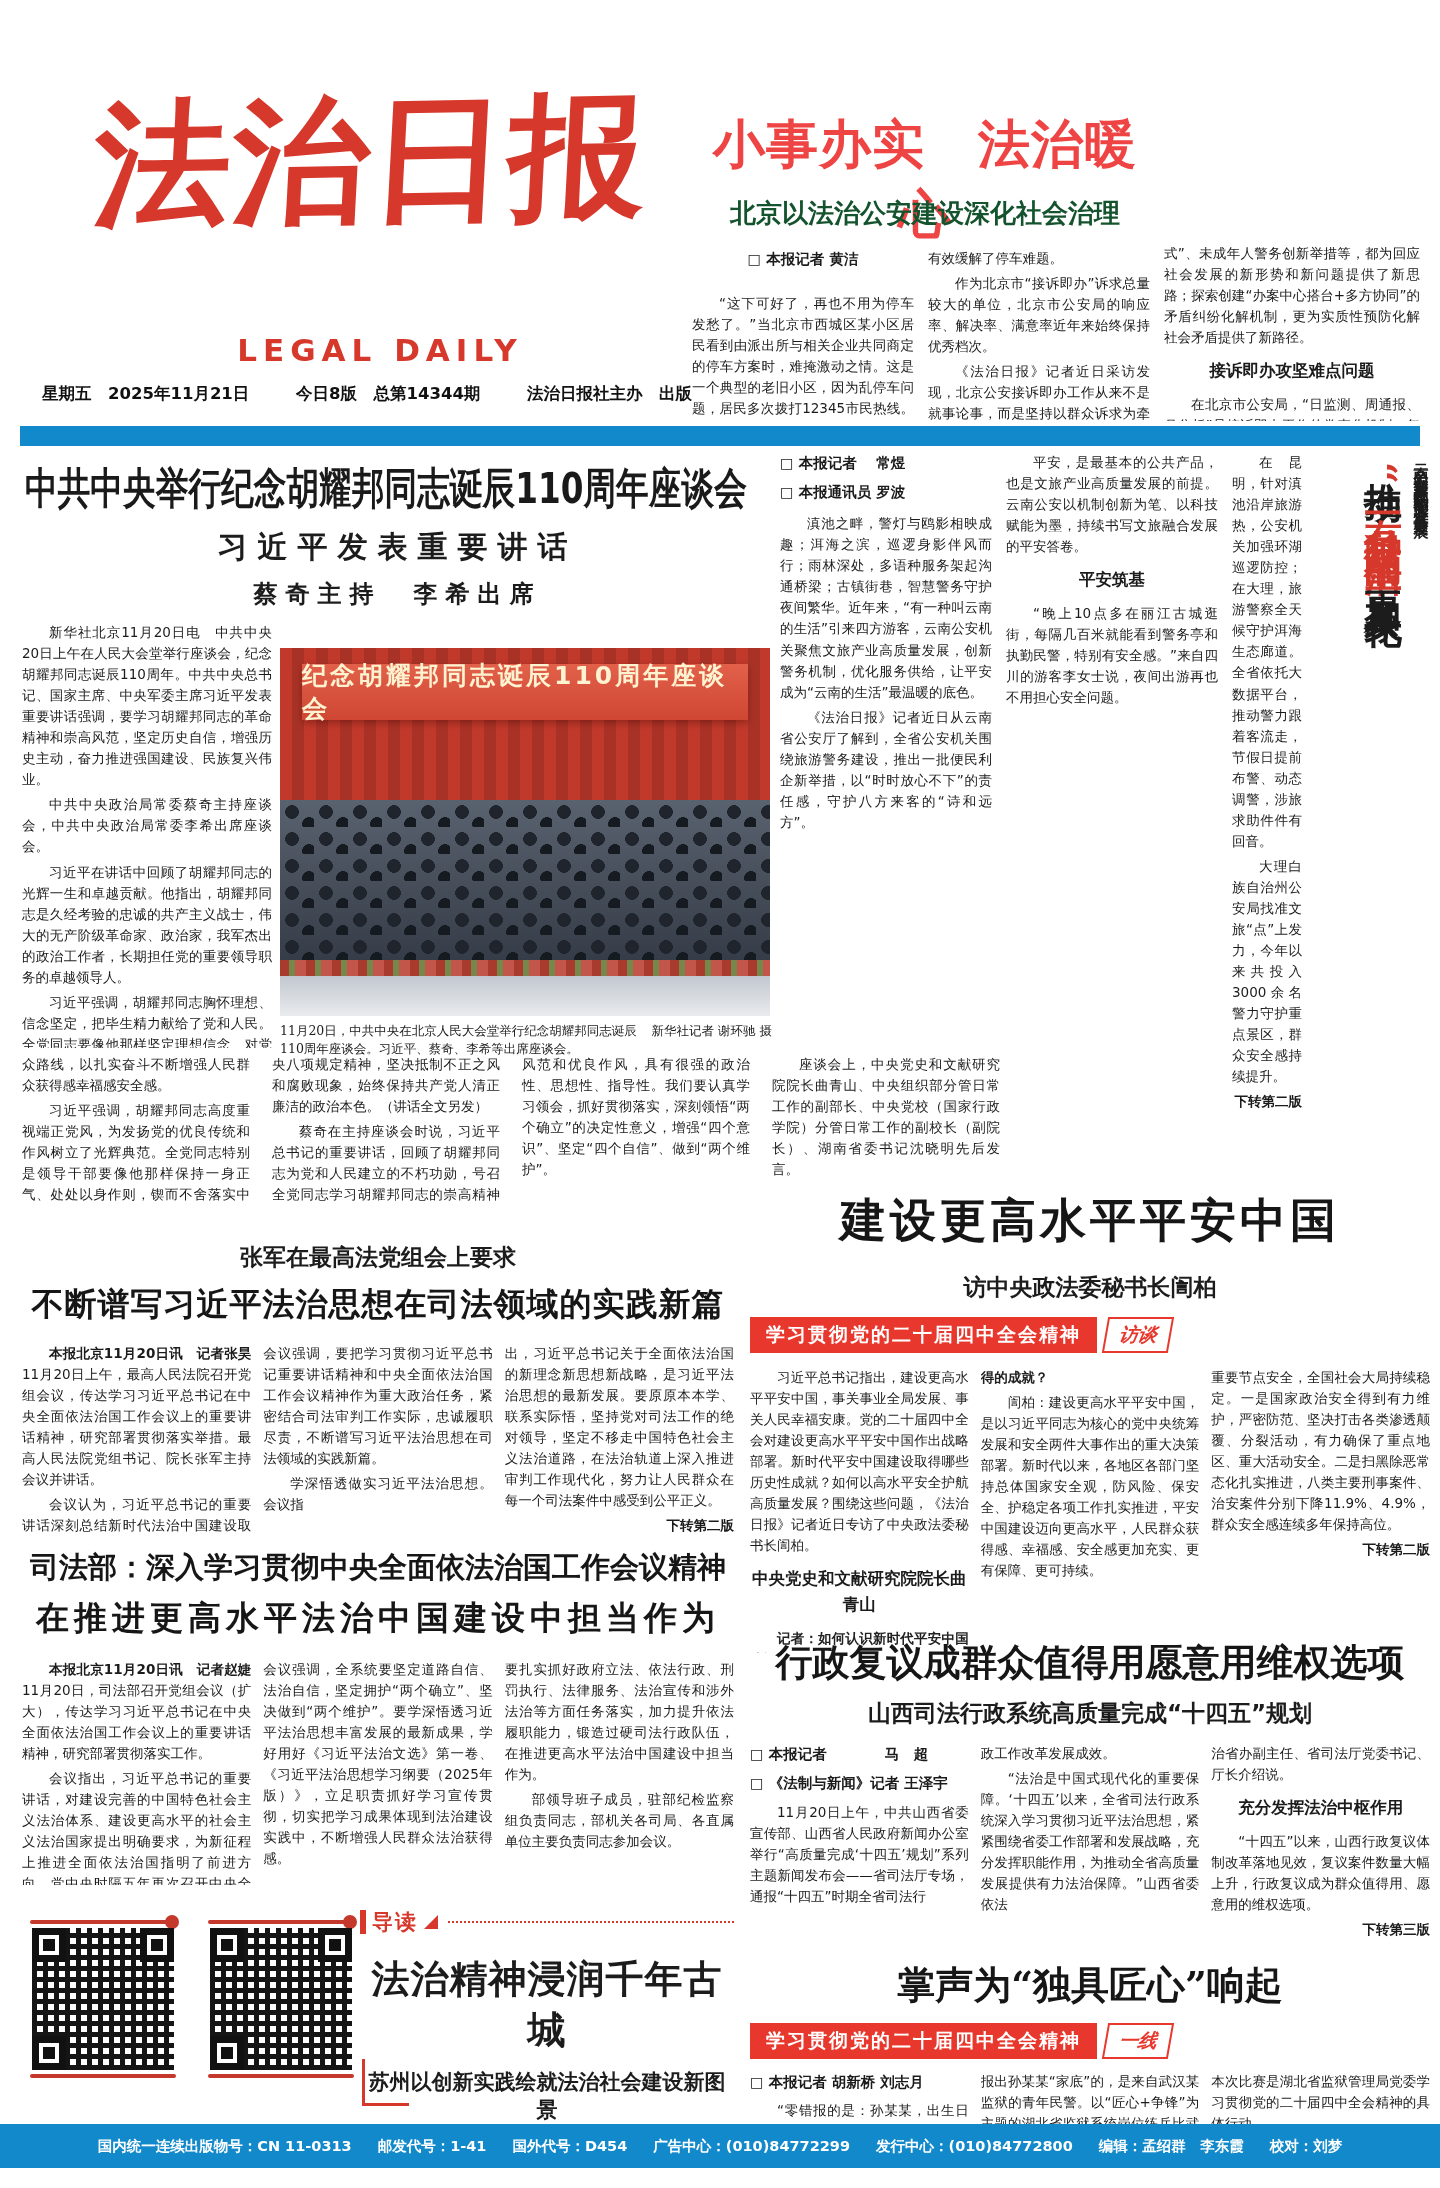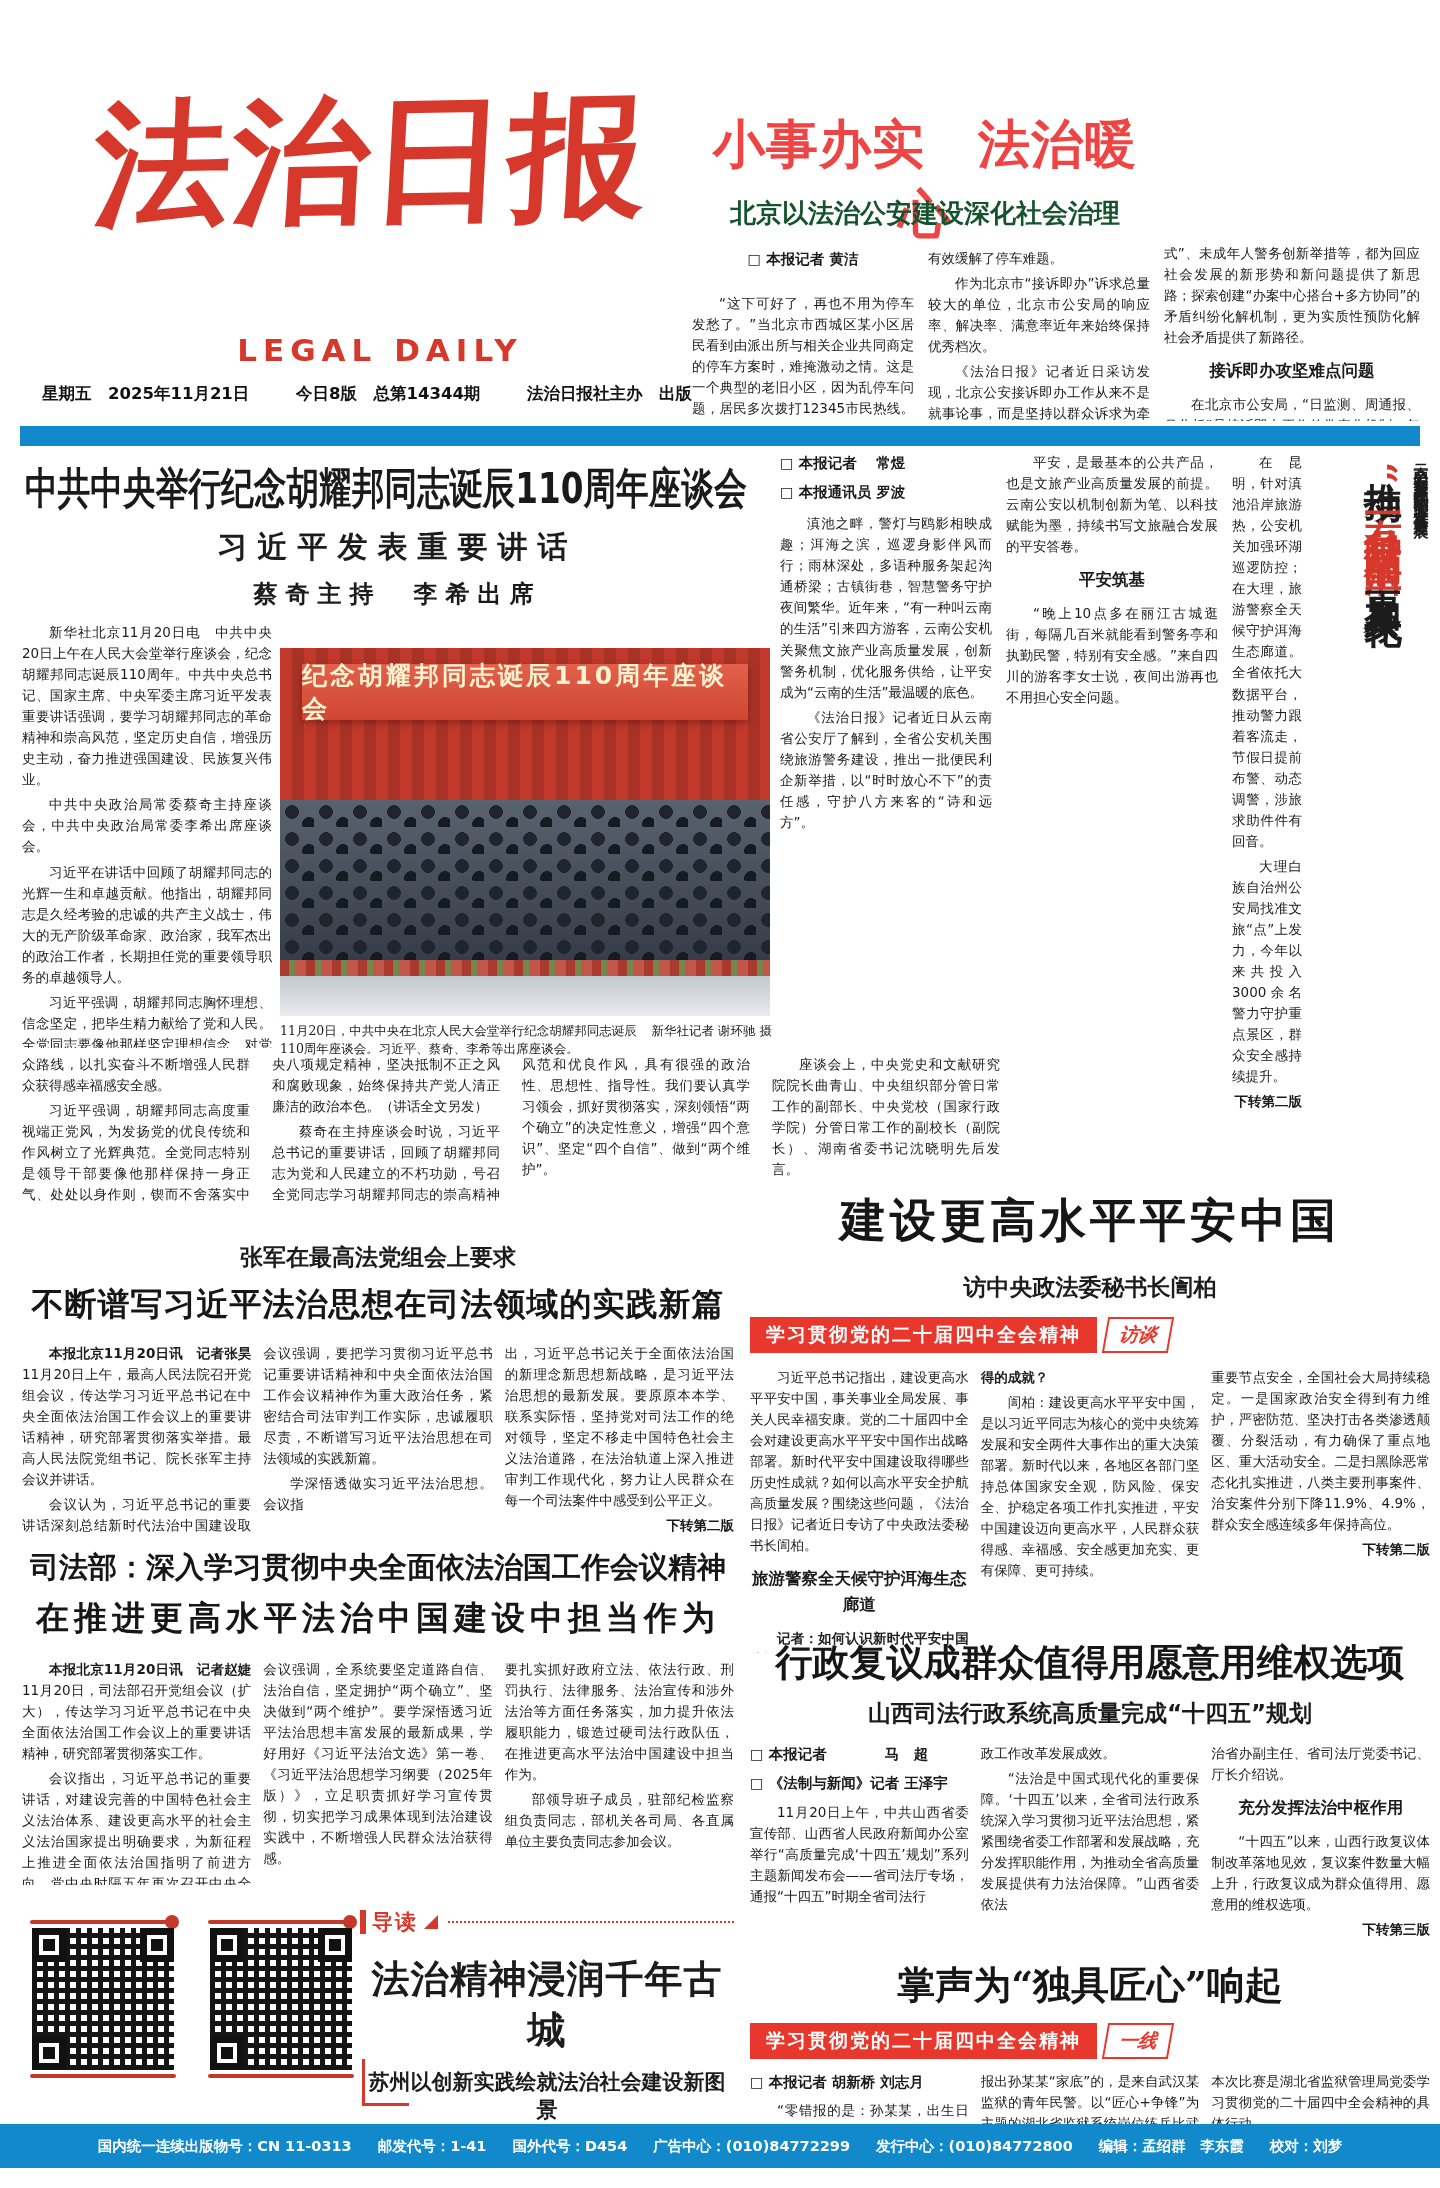--- a/index.html
+++ b/index.html
@@ -255,21 +255,21 @@
   <div class="abs pingan">
     <div class="hl">建设更高水平平安中国</div>
     <div class="sub-hl">访中央政法委秘书长訚柏</div>
     <div class="badge-row">
       <span class="badge">学习贯彻党的二十届四中全会精神</span>
       <span class="badge-tag">访谈</span>
     </div>
     <div class="cols col">
       <div>
         <p class="ind">习近平总书记指出，建设更高水平平安中国，事关事业全局发展、事关人民幸福安康。党的二十届四中全会对建设更高水平平安中国作出战略部署。新时代平安中国建设取得哪些历史性成就？如何以高水平安全护航高质量发展？围绕这些问题，《法治日报》记者近日专访了中央政法委秘书长訚柏。</p>
-        <p class="col-subhead">旅游警察全天候守护洱海生态廊道</p>
+        <p class="col-subhead">中央党史和文献研究院院长曲青山</p>
         <p class="ind qa">记者：如何认识新时代平安中国建设取</p>
       </div>
       <div>
         <p class="cont qa">得的成就？</p>
         <p class="ind">訚柏：建设更高水平平安中国，是以习近平同志为核心的党中央统筹发展和安全两件大事作出的重大决策部署。新时代以来，各地区各部门坚持总体国家安全观，防风险、保安全、护稳定各项工作扎实推进，平安中国建设迈向更高水平，人民群众获得感、幸福感、安全感更加充实、更有保障、更可持续。</p>
       </div>
       <div>
         <p class="cont">重要节点安全，全国社会大局持续稳定。一是国家政治安全得到有力维护，严密防范、坚决打击各类渗透颠覆、分裂活动，有力确保了重点地区、重大活动安全。二是扫黑除恶常态化扎实推进，八类主要刑事案件、治安案件分别下降11.9%、4.9%，群众安全感连续多年保持高位。</p>
         <p class="jump-line">下转第二版</p>
       </div>

